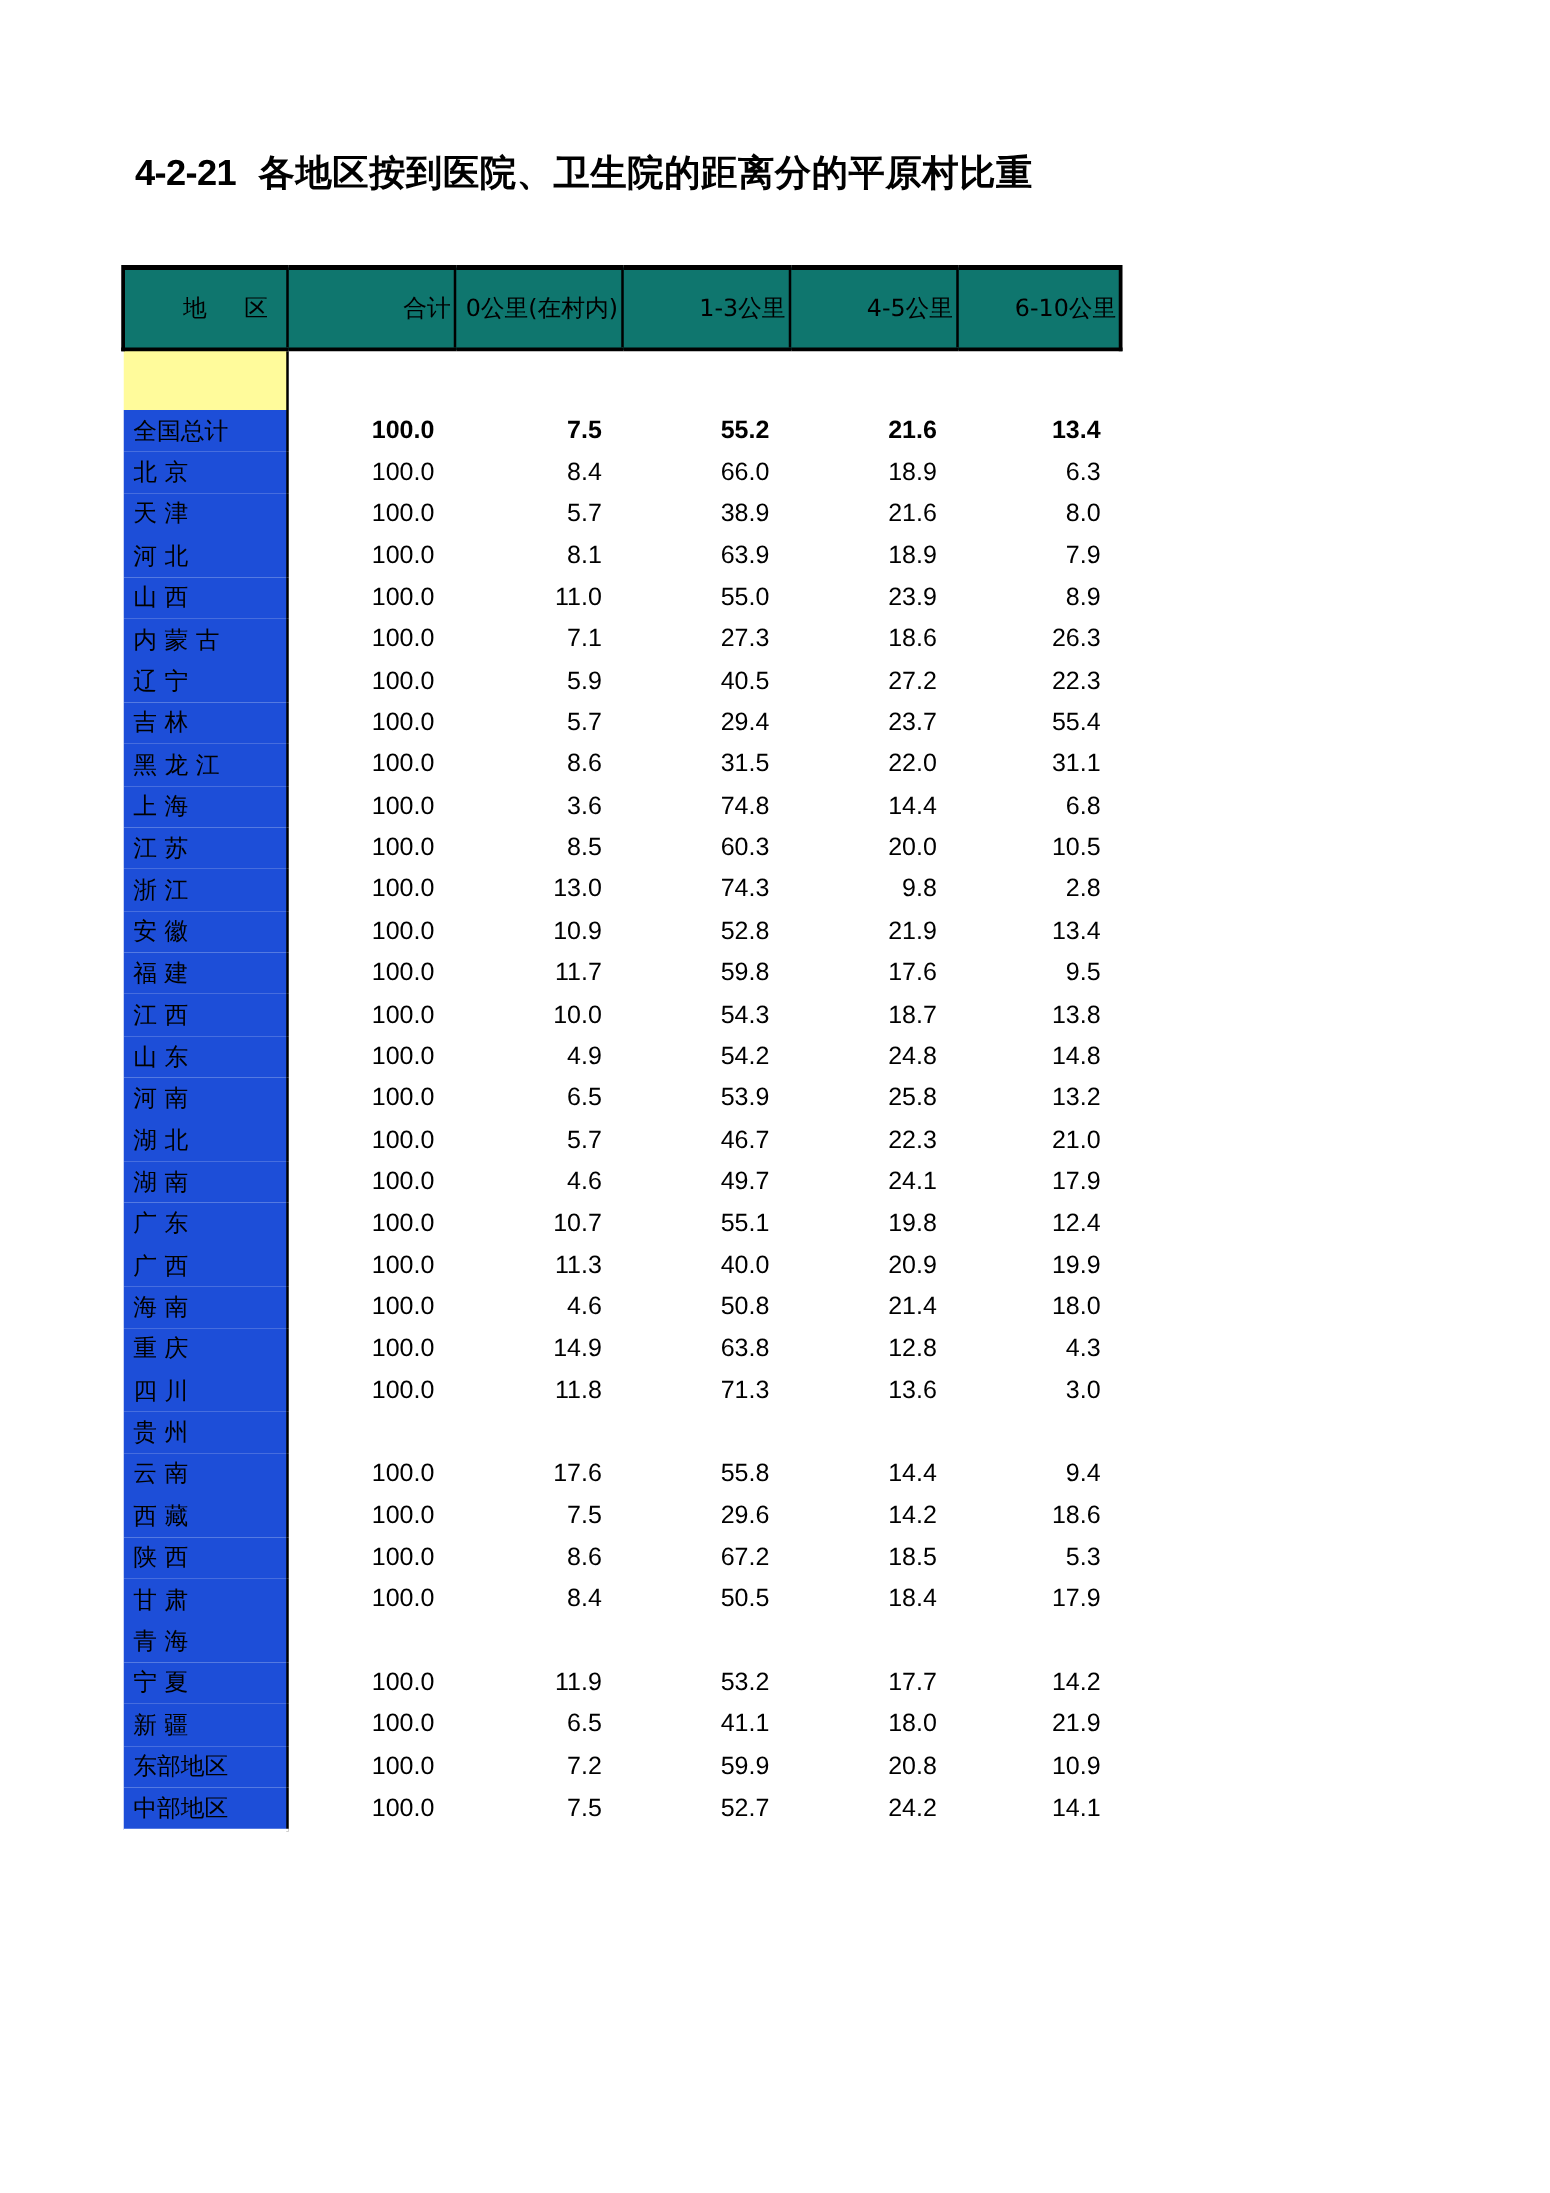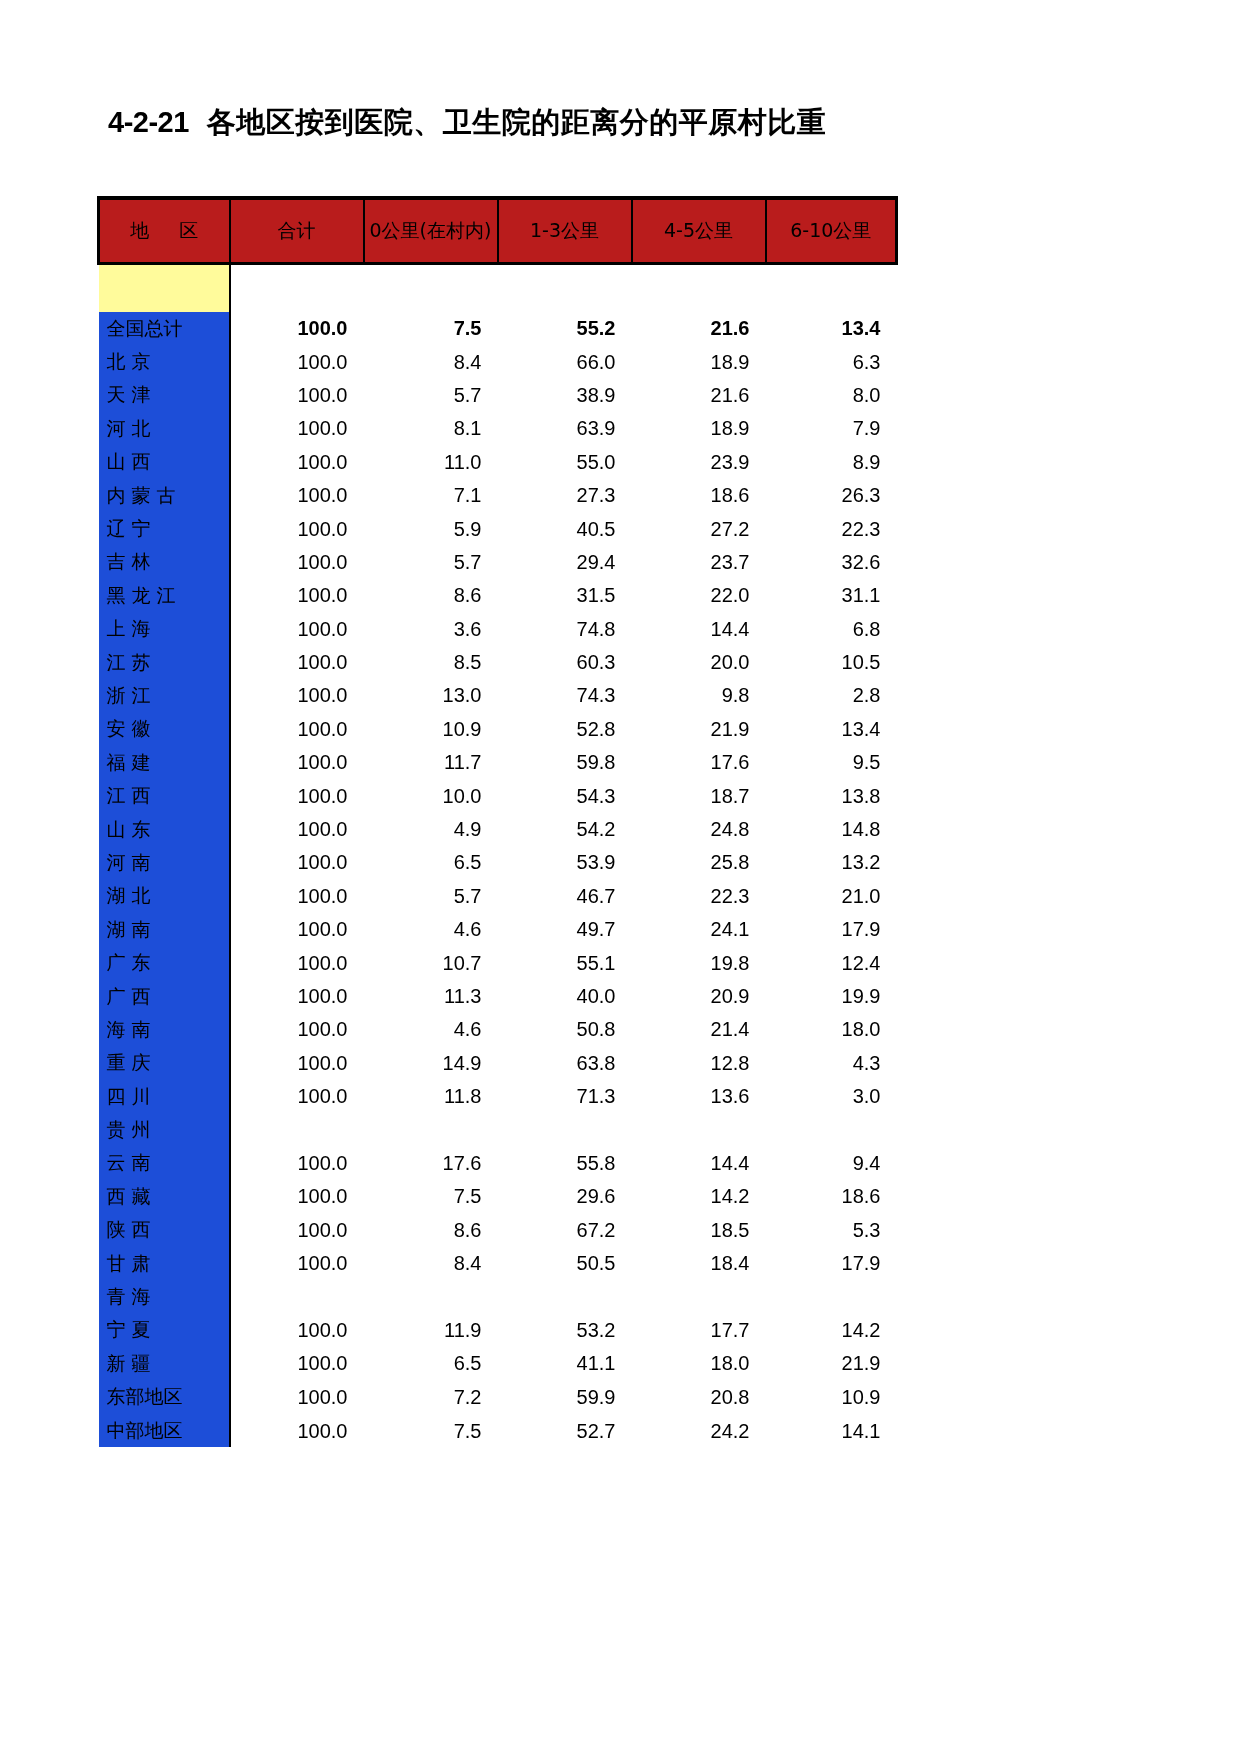--- a/index.html
+++ b/index.html
@@ -11,21 +11,21 @@
     width: 1240px;
     height: 1754px;
     font-family: "Liberation Sans", "DejaVu Sans", sans-serif;
     color: #000000;
     position: relative;
     overflow: hidden;
   }
 
   .page {
     position: absolute;
-    left: 0; top: 0;
+    left: 0; top: 16px;
     width: 1240px;
     height: 1312px;
   }
 
   .doc-title {
     position: absolute;
     left: 108px;
     top: 103px;
     font-size: 29px;
     font-weight: bold;
@@ -49,29 +49,29 @@
   }
 
   table.main col.c-region { width: 131px; }
   table.main col.c-total  { width: 134px; }
   table.main col.c-km0    { width: 134px; }
   table.main col.c-km13   { width: 134px; }
   table.main col.c-km45   { width: 134px; }
   table.main col.c-km610  { width: 131px; }
 
   thead th {
-    background: #b91c1c;
+    background: #0f766e;
     border-top: 4px solid #000000;
     border-bottom: 3px solid #000000;
     border-left: 2px solid #000000;
     border-right: 2px solid #000000;
     height: 62px;
     font-weight: normal;
     font-size: 19px;
-    text-align: center;
+    text-align: right;
     vertical-align: middle;
     padding: 0 2px;
     white-space: nowrap;
     font-family: "DejaVu Sans", "Liberation Sans", sans-serif;
   }
   thead th.first { border-left: 3px solid #000000; }
   thead th.last  { border-right: 3px solid #000000; }
 
   thead th .spread {
     display: inline-block;
@@ -203,21 +203,21 @@
           <td class="num">40.5</td>
           <td class="num">27.2</td>
           <td class="num">22.3</td>
         </tr>
         <tr>
           <td class="region">吉    林</td>
           <td class="num">100.0</td>
           <td class="num">5.7</td>
           <td class="num">29.4</td>
           <td class="num">23.7</td>
-          <td class="num">32.6</td>
+          <td class="num">55.4</td>
         </tr>
         <tr>
           <td class="region">黑 龙 江</td>
           <td class="num">100.0</td>
           <td class="num">8.6</td>
           <td class="num">31.5</td>
           <td class="num">22.0</td>
           <td class="num">31.1</td>
         </tr>
         <tr>

